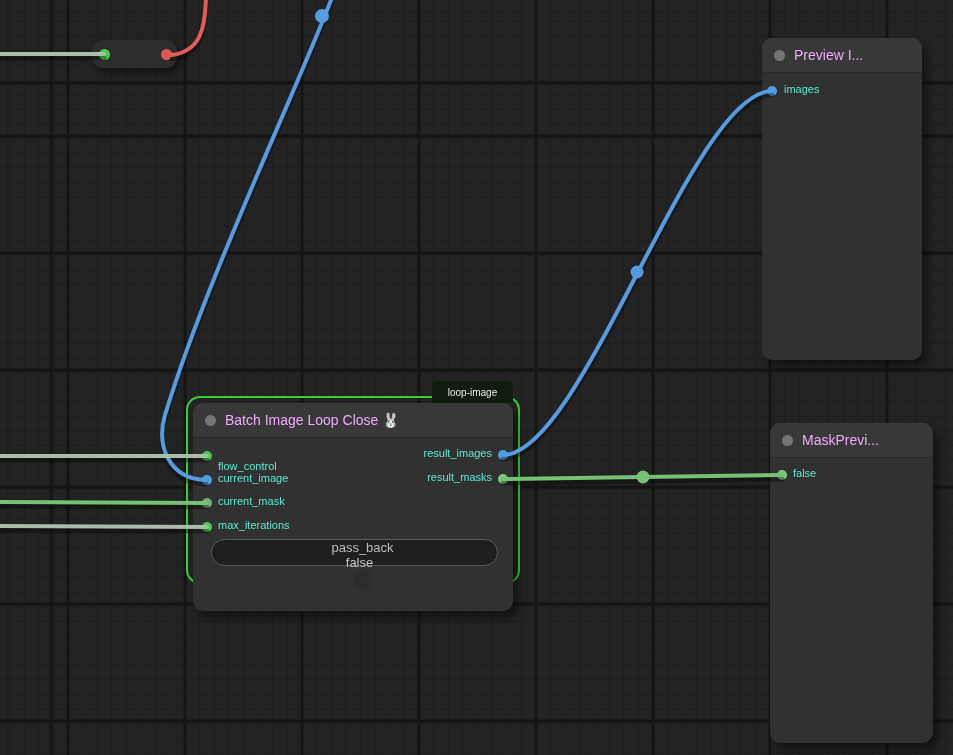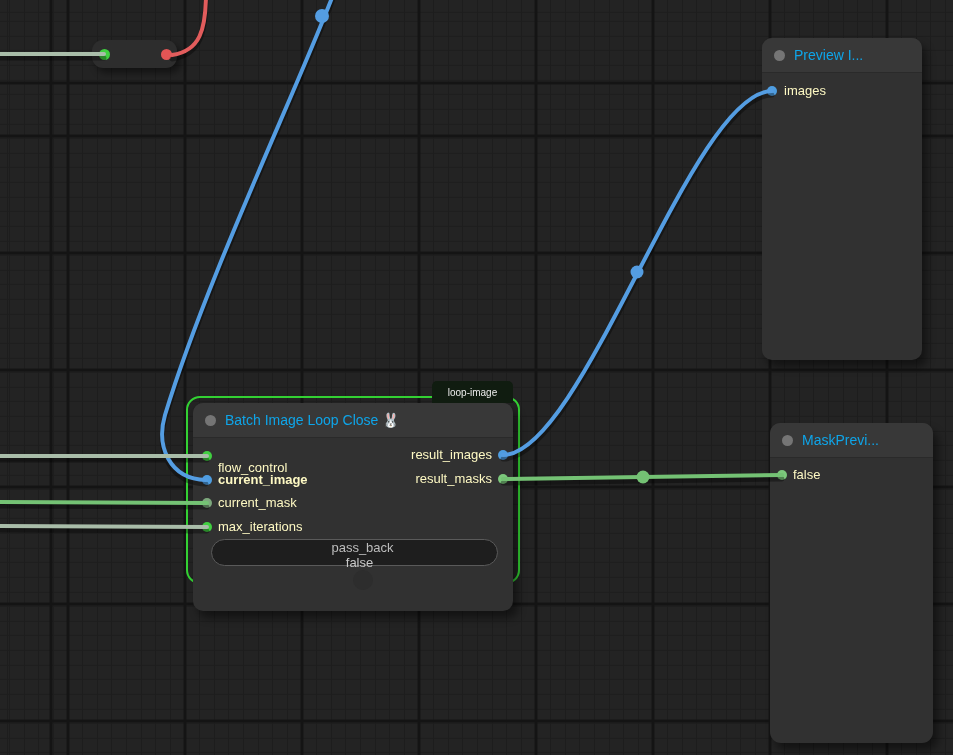--- a/index.html
+++ b/index.html
@@ -17,23 +17,23 @@
   .node{
     position:absolute;background:#313131;border-radius:10px;
     box-shadow:5px 7px 9px rgba(0,0,0,.45);
   }
   .node-header{
     height:35px;background:#383838;border-radius:10px 10px 0 0;
     display:flex;align-items:center;gap:9px;padding:0 12px;
     border-bottom:1px solid #2a2a2a;box-sizing:border-box;
   }
   .title-dot{width:11px;height:11px;border-radius:50%;background:#757575;flex:none;}
-  .node-title{font-size:14px;color:#0ea5e9;white-space:nowrap;overflow:hidden;}
+  .node-title{font-size:14px;color:#f0abfc;white-space:nowrap;overflow:hidden;}
   .slot-dot{position:absolute;width:10px;height:10px;border-radius:50%;}
-  .slot-label{position:absolute;font-size:13px;color:#fef9c3;white-space:nowrap;}
+  .slot-label{position:absolute;font-size:11px;color:#5eead4;white-space:nowrap;}
   .out-label{text-align:right;}
   #selection-outline{
     position:absolute;left:186px;top:396px;width:330px;height:184px;
     border:2px solid #33d133;border-radius:14px;pointer-events:none;
   }
   #node-badge{
     position:absolute;left:432px;top:381px;width:81px;height:22px;
     background:#101c10;border-radius:5px 5px 0 0;color:#ececec;
     font-size:10px;display:flex;align-items:center;justify-content:center;
   }
@@ -70,21 +70,21 @@
       <span class="title-dot"></span>
       <span class="node-title">Batch Image Loop Close 🐰</span>
     </div>
 
     <span class="slot-dot" style="left: 9px; top: 48px; background: rgb(64, 208, 64);"></span>
     <span class="slot-dot" style="left: 9px; top: 72px; background: rgb(78, 157, 224);"></span>
     <span class="slot-dot" style="left: 9px; top: 95px; background: rgb(125, 168, 125);"></span>
     <span class="slot-dot" style="left: 9px; top: 119px; background: rgb(64, 208, 64);"></span>
 
     <span class="slot-label" style="left:25px;top:45px;margin-top:12px;">flow_control</span>
-    <span class="slot-label" style="left:25px;top:69px;font-weight:bold;">current_image</span>
+    <span class="slot-label" style="left:25px;top:69px;">current_image</span>
     <span class="slot-label" style="left:25px;top:92px;">current_mask</span>
     <span class="slot-label" style="left:25px;top:116px;">max_iterations</span>
 
     <span class="slot-dot" style="left: 305px; top: 47px; background: rgb(78, 157, 224);"></span>
     <span class="slot-dot" style="left: 305px; top: 71px; background: rgb(124, 200, 124);"></span>
 
     <span class="slot-label out-label" style="right:21px;top:44px;">result_images</span>
     <span class="slot-label out-label" style="right:21px;top:68px;">result_masks</span>
 
     <div class="widget-pill">

